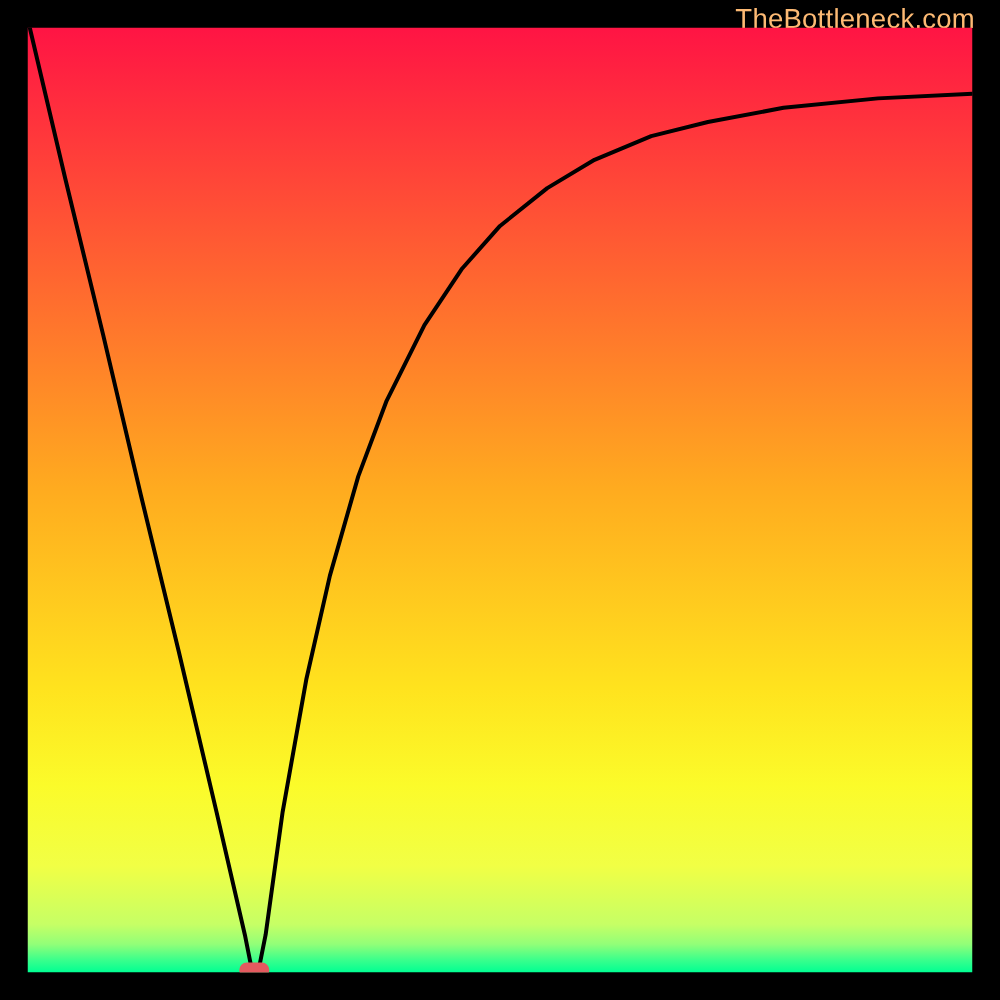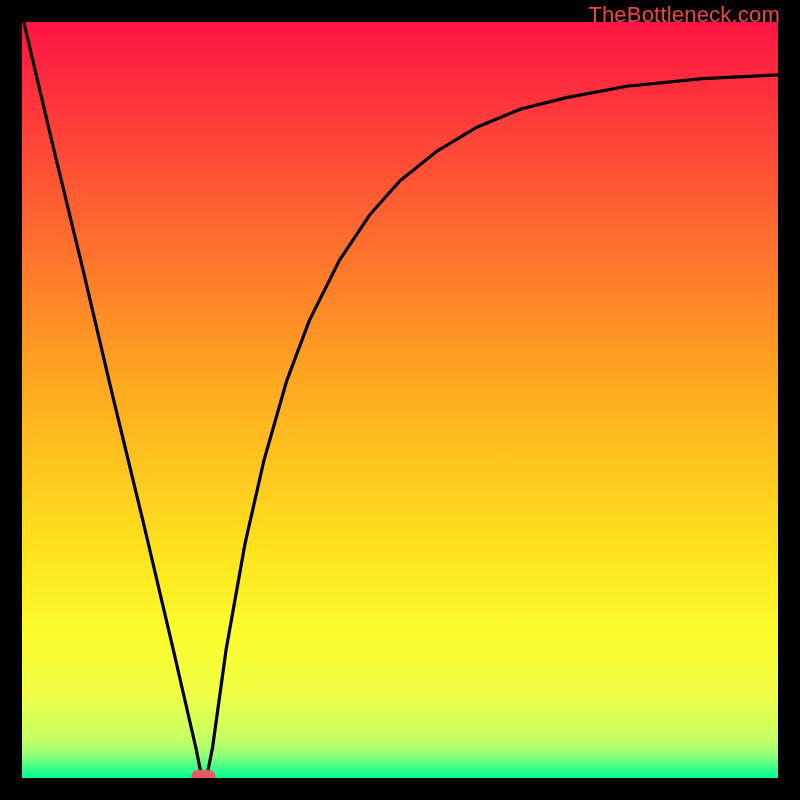--- a/index.html
+++ b/index.html
@@ -19,21 +19,21 @@
     height: 756px;
     box-sizing: border-box;
   }
   svg {
     display: block;
   }
   .watermark {
     position: absolute;
     top: 2px;
     right: 20px;
-    color: #ef4444;
+    color: #fdba74;
     font-size: 22px;
     font-weight: 500;
     letter-spacing: 0.2px;
   }
 </style>
 </head>
 <body>
 
 <div class="watermark">TheBottleneck.com</div>
 

